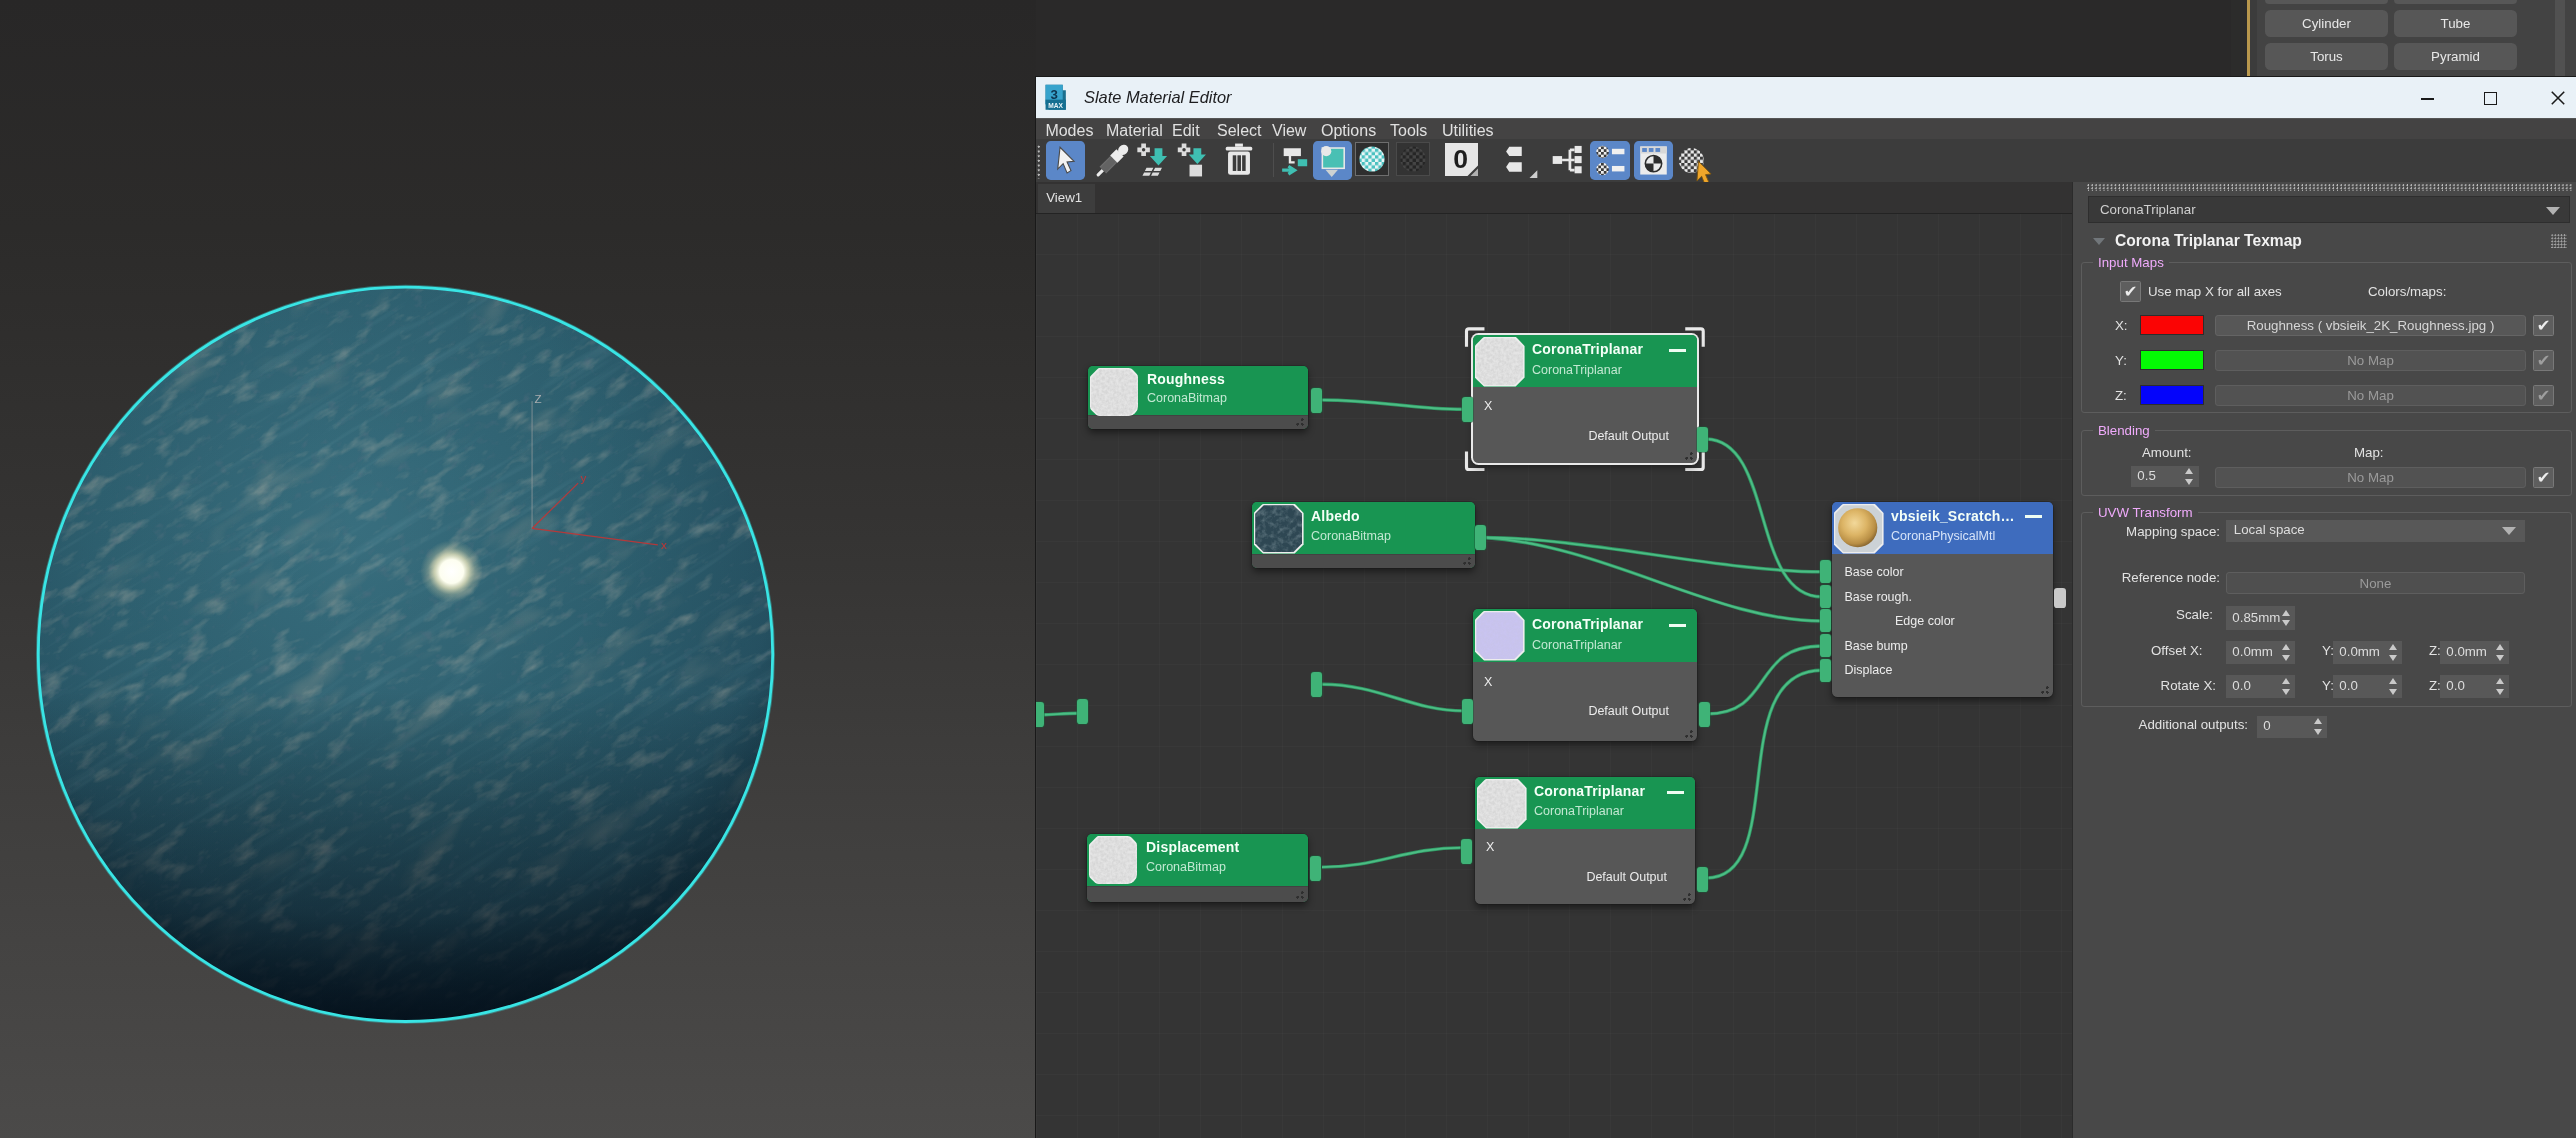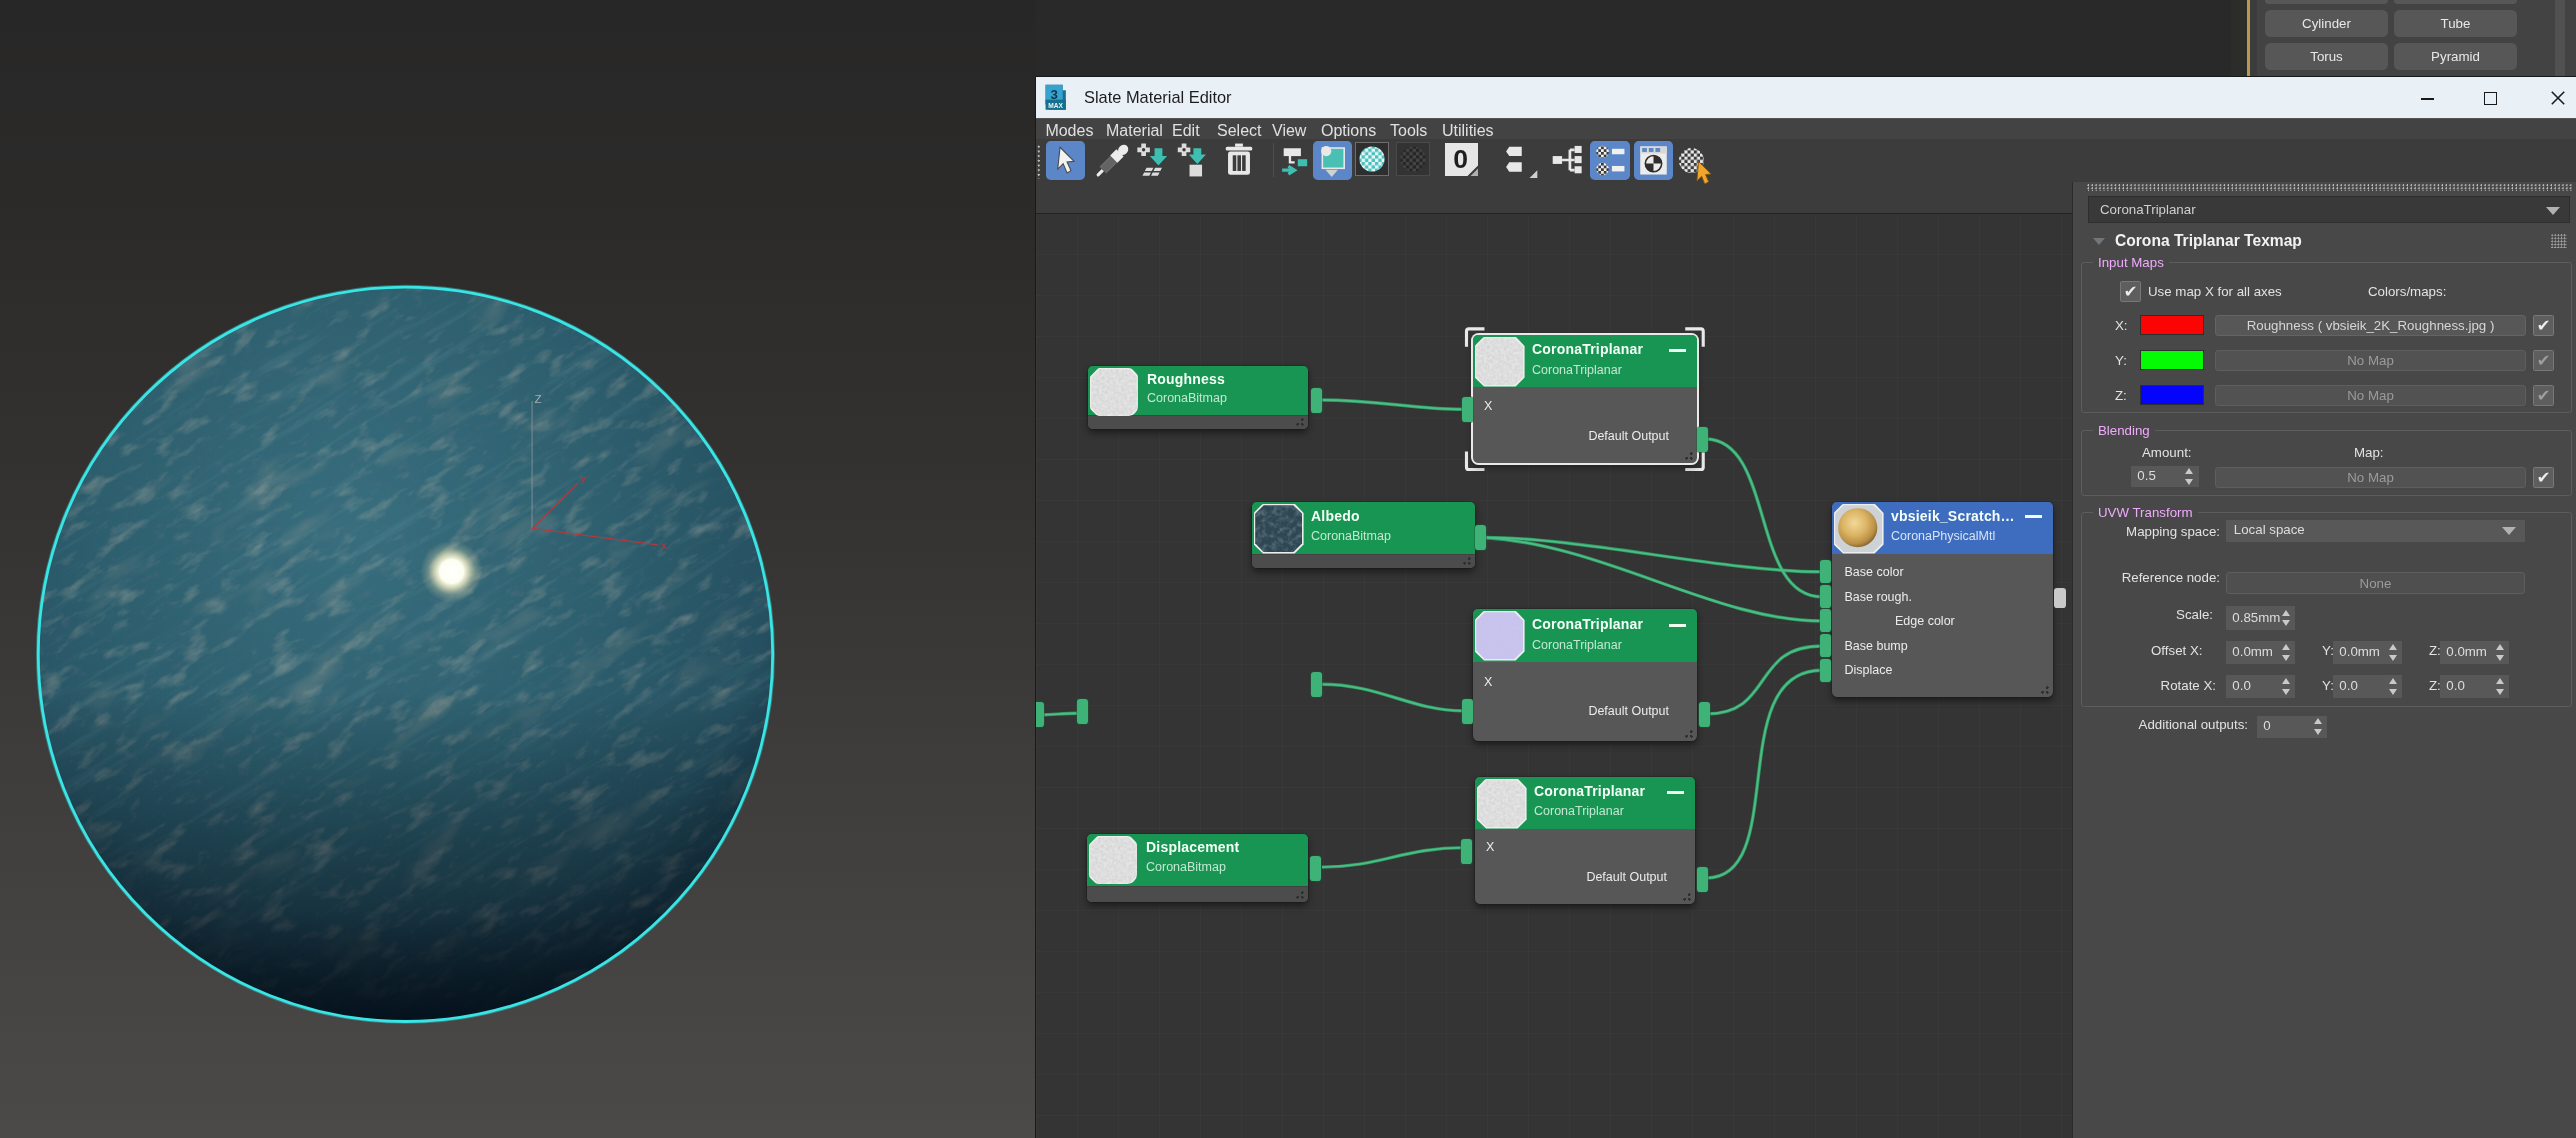--- a/index.html
+++ b/index.html
@@ -13,21 +13,21 @@
 
 
 #cmdpanel { left:2231px; top:0; width:345px; height:77px; background:#434343; }
 .cmdbtn { position:absolute; background:#575757; border-radius:5.5px; color:#e8e8e8; font-size:13.3px;
   display:flex; align-items:center; justify-content:center; }
 
 
 #win { left:1035px; top:76px; width:1541px; height:1063px; background:#3c3c3c;
   border-left:1.6px solid #191919; border-top:1.6px solid #191919; }
 #titlebar { left:0px; top:0px; width:1540px; height:41px; background:#e9f1f7; }
-#titletext { left:48px; top:11px; font-size:16.4px; color:#1d1d1f; }
+#titletext { left:48px; top:11px; font-size:16.4px; color:#1d1d1f;font-style:italic; }
 #menubar { left:0px; top:41px; width:1540px; height:21px; background:#444343; border-top:0.8px solid #555; }
 .menuitem { position:absolute; top:3.1px; font-size:16px; color:#e0e0e0; }
 #toolbar { left:0px; top:63px; width:1540px; height:42px; background:#3c3c3c; }
 #tabstrip { left:0px; top:105px; width:1036px; height:31px; background:#333232; }
 #tab1 { left:1.6px; top:1.6px; width:57px; height:30px; background:#3d3d3d; color:#e3e3e3; font-size:13.3px;
   padding-left:8.6px; padding-top:6.3px; position:absolute; }
 #nodeview { left:0px; top:136px; width:1036px; height:927px; background:#343434; border-top:1.6px solid #232323;
   background-image:
     linear-gradient(0deg, rgba(255,255,255,0.018) 0.8px, transparent 0.8px),
     linear-gradient(90deg, rgba(255,255,255,0.018) 0.8px, transparent 0.8px);
@@ -310,20 +310,23 @@
             <pattern id="chk4" width="8" height="8" patternUnits="userSpaceOnUse">
           <rect width="8" height="8" fill="#e8e8e8"></rect>
               <rect width="4" height="4" fill="#3a3a3a"></rect>
               <rect x="4" y="4" width="4" height="4" fill="#3a3a3a"></rect>
         </pattern>
           </defs>
         <circle cx="21" cy="21" r="16" fill="url(#chk4)"></circle>
         <path d="M30 22 L46 38 L39 39 L43 48 L38 51 L34 41 L28 47 Z" fill="#f0a62a" stroke="#7c5510" stroke-width="1.2"></path>
       </svg>
     </div>
+    <div id="tabstrip" class="abs">
+        <div id="tab1">View1</div>
+      </div>
     <div id="nodeview" class="abs">
       <svg class="abs" style="left:0;top:0;" width="1036" height="925" viewBox="0 0 1326 1184">
         <defs>
           <filter id="graynoise" x="-10%" y="-10%" width="120%" height="120%">
             <feTurbulence type="fractalNoise" baseFrequency="0.28" numOctaves="3" seed="4"></feTurbulence>
             <feColorMatrix type="matrix" values="0 0 0 0 0.55  0 0 0 0 0.55  0 0 0 0 0.55  0.9 0 0 0 -0.25"></feColorMatrix>
           </filter>
           <filter id="bluenoise" x="-10%" y="-10%" width="120%" height="120%">
             <feTurbulence type="fractalNoise" baseFrequency="0.14" numOctaves="3" seed="11"></feTurbulence>
             <feColorMatrix type="matrix" values="0 0 0 0 0.32  0 0 0 0 0.42  0 0 0 0 0.45  1.2 0 0 0 -0.5"></feColorMatrix>

